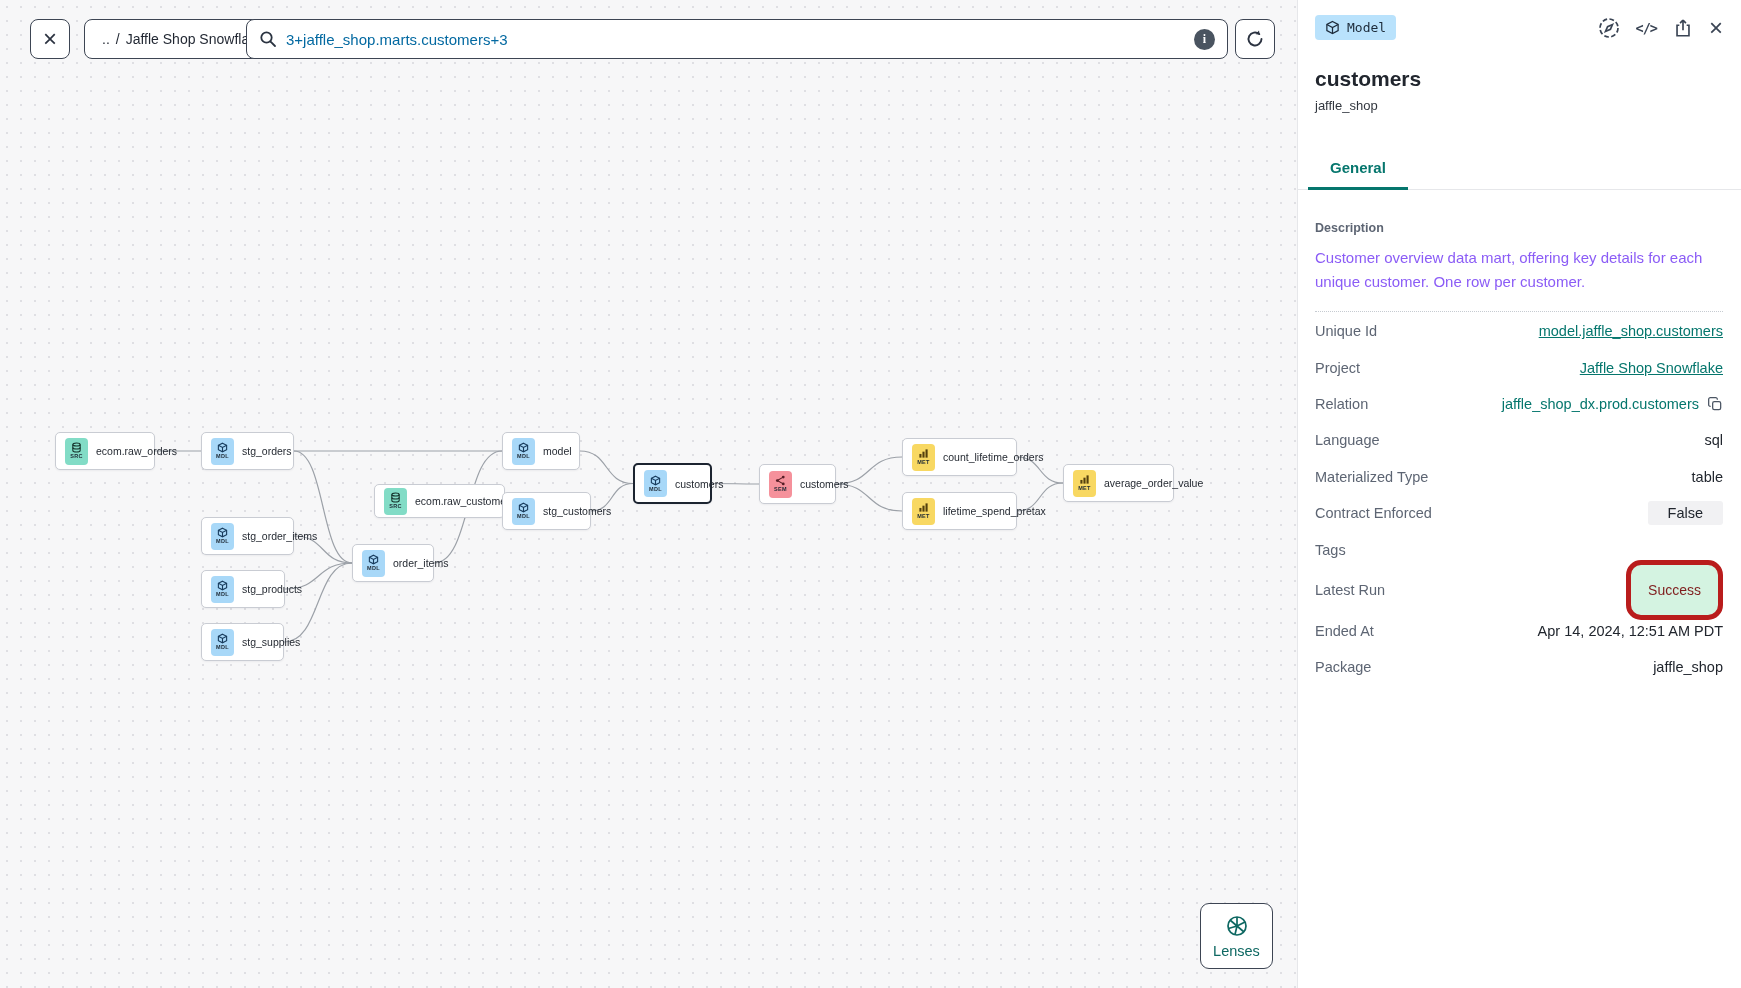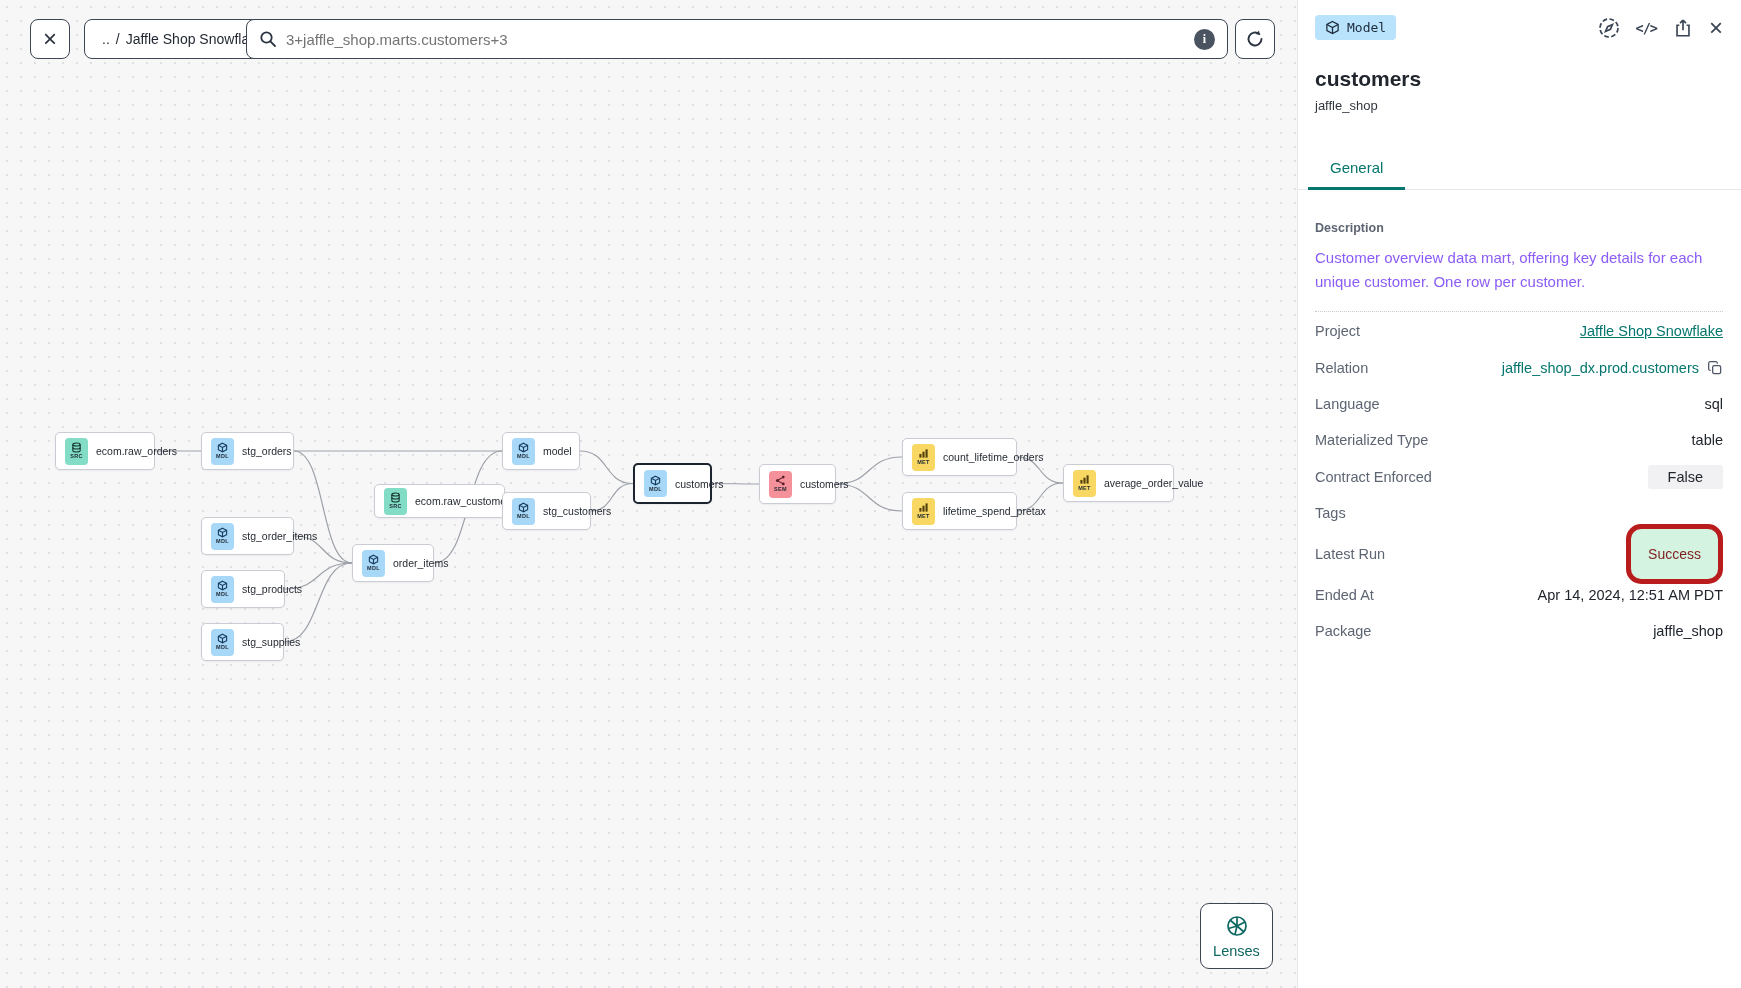--- a/index.html
+++ b/index.html
@@ -15,21 +15,21 @@
   
   .tb-btn { position:absolute; background:#fff; border:1.5px solid #3d4553;
     border-radius:8px; display:flex; align-items:center; justify-content:center;
     color:#2b3240; cursor:pointer; }
   .close-btn { left:30px; top:19px; width:40px; height:40px; font-size:24px; }
   .crumb { left:84px; top:19px; height:40px; padding:0 17px; font-size:14px;
     color:#1f2530; gap:6px; }
   .searchbar { left:246px; top:19px; width:982px; height:40px; padding:0 12px;
     display:flex; align-items:center; gap:9px; }
   .searchbar input { border:none; outline:none; flex:1; font-size:15px;
-    color:#737373; font-family:"Liberation Sans", sans-serif; background:transparent; }
+    color:#0369a1; font-family:"Liberation Sans", sans-serif; background:transparent; }
   .info-dot { width:21px; height:21px; border-radius:50%; background:#4a5460;
     color:#fff; font-size:12px; font-weight:bold; display:flex; align-items:center;
     justify-content:center; font-family:"Liberation Serif", serif; }
   .refresh-btn { left:1235px; top:19px; width:40px; height:40px; }
 
   
   .node { position:absolute; background:#fff; border:1px solid #c9ccd3;
     border-radius:5px; display:flex; align-items:center; gap:8px; padding:0 9px;
     box-shadow:0 1px 2px rgba(20,25,35,.05); cursor:pointer; }
   .node.selected { border:2px solid #1c2430; }
@@ -62,21 +62,21 @@
     cursor:pointer; }
   .code-ic { font-family:"DejaVu Sans Mono", monospace; font-size:13.5px;
     font-weight:bold; letter-spacing:-1px; }
   .x-ic { font-size:24px; line-height:1; }
 
   .p-title { margin:27px 17px 0; font-size:21px; font-weight:bold; color:#21262e; }
   .p-sub { margin:7px 17px 0; font-size:13px; color:#32373f; }
 
   .tabs { margin-top:38px; padding-left:10px; border-bottom:1px solid #e6e7ea;
     display:flex; }
-  .tab { padding:8px 22px 11px; font-size:15px; font-weight:normal; color:#05766d;
+  .tab { padding:8px 22px 11px; font-size:15px; font-weight:bold; color:#05766d;
     border-bottom:3.5px solid #05766d; margin-bottom:-1px; cursor:pointer; }
 
   .p-body { padding:0 18px 0 17px; }
   .sec-label { margin-top:31px; font-size:12.5px; font-weight:bold; color:#5d6573; }
   .desc { margin-top:11px; font-size:15px; color:#8b5cf6; line-height:24px; }
   .dotted { margin-top:17px; border-bottom:1px dotted #c6cbd1; }
 
   .rows { margin-top:1px; }
   .frow { height:36.4px; display:flex; align-items:center;
     justify-content:space-between; }
@@ -334,20 +334,26 @@
   <div class="tabs">
     <span class="tab">General</span>
   </div>
 
   <div class="p-body">
     <div class="sec-label">Description</div>
     <div class="desc">Customer overview data mart, offering key details for each unique customer. One row per customer.</div>
     <div class="dotted"></div>
     <div class="rows" id="field-rows">
         <div class="frow">
+          <span class="flabel">Unique Id</span>
+          <span class="fval link">
+            <a href="#">model.jaffle_shop.customers</a>
+          </span>
+        </div>
+        <div class="frow">
           <span class="flabel">Project</span>
           <span class="fval link">
             <a href="#">Jaffle Shop Snowflake</a>
           </span>
         </div>
         <div class="frow">
           <span class="flabel">Relation</span>
           <span class="fval teal">jaffle_shop_dx.prod.customers<span class="copy-ic">
               <svg width="16" height="16" viewBox="0 0 24 24" fill="none" stroke="#4b5563" stroke-width="1.9">
                 <rect x="8.5" y="8.5" width="12" height="12" rx="2.5"></rect>

